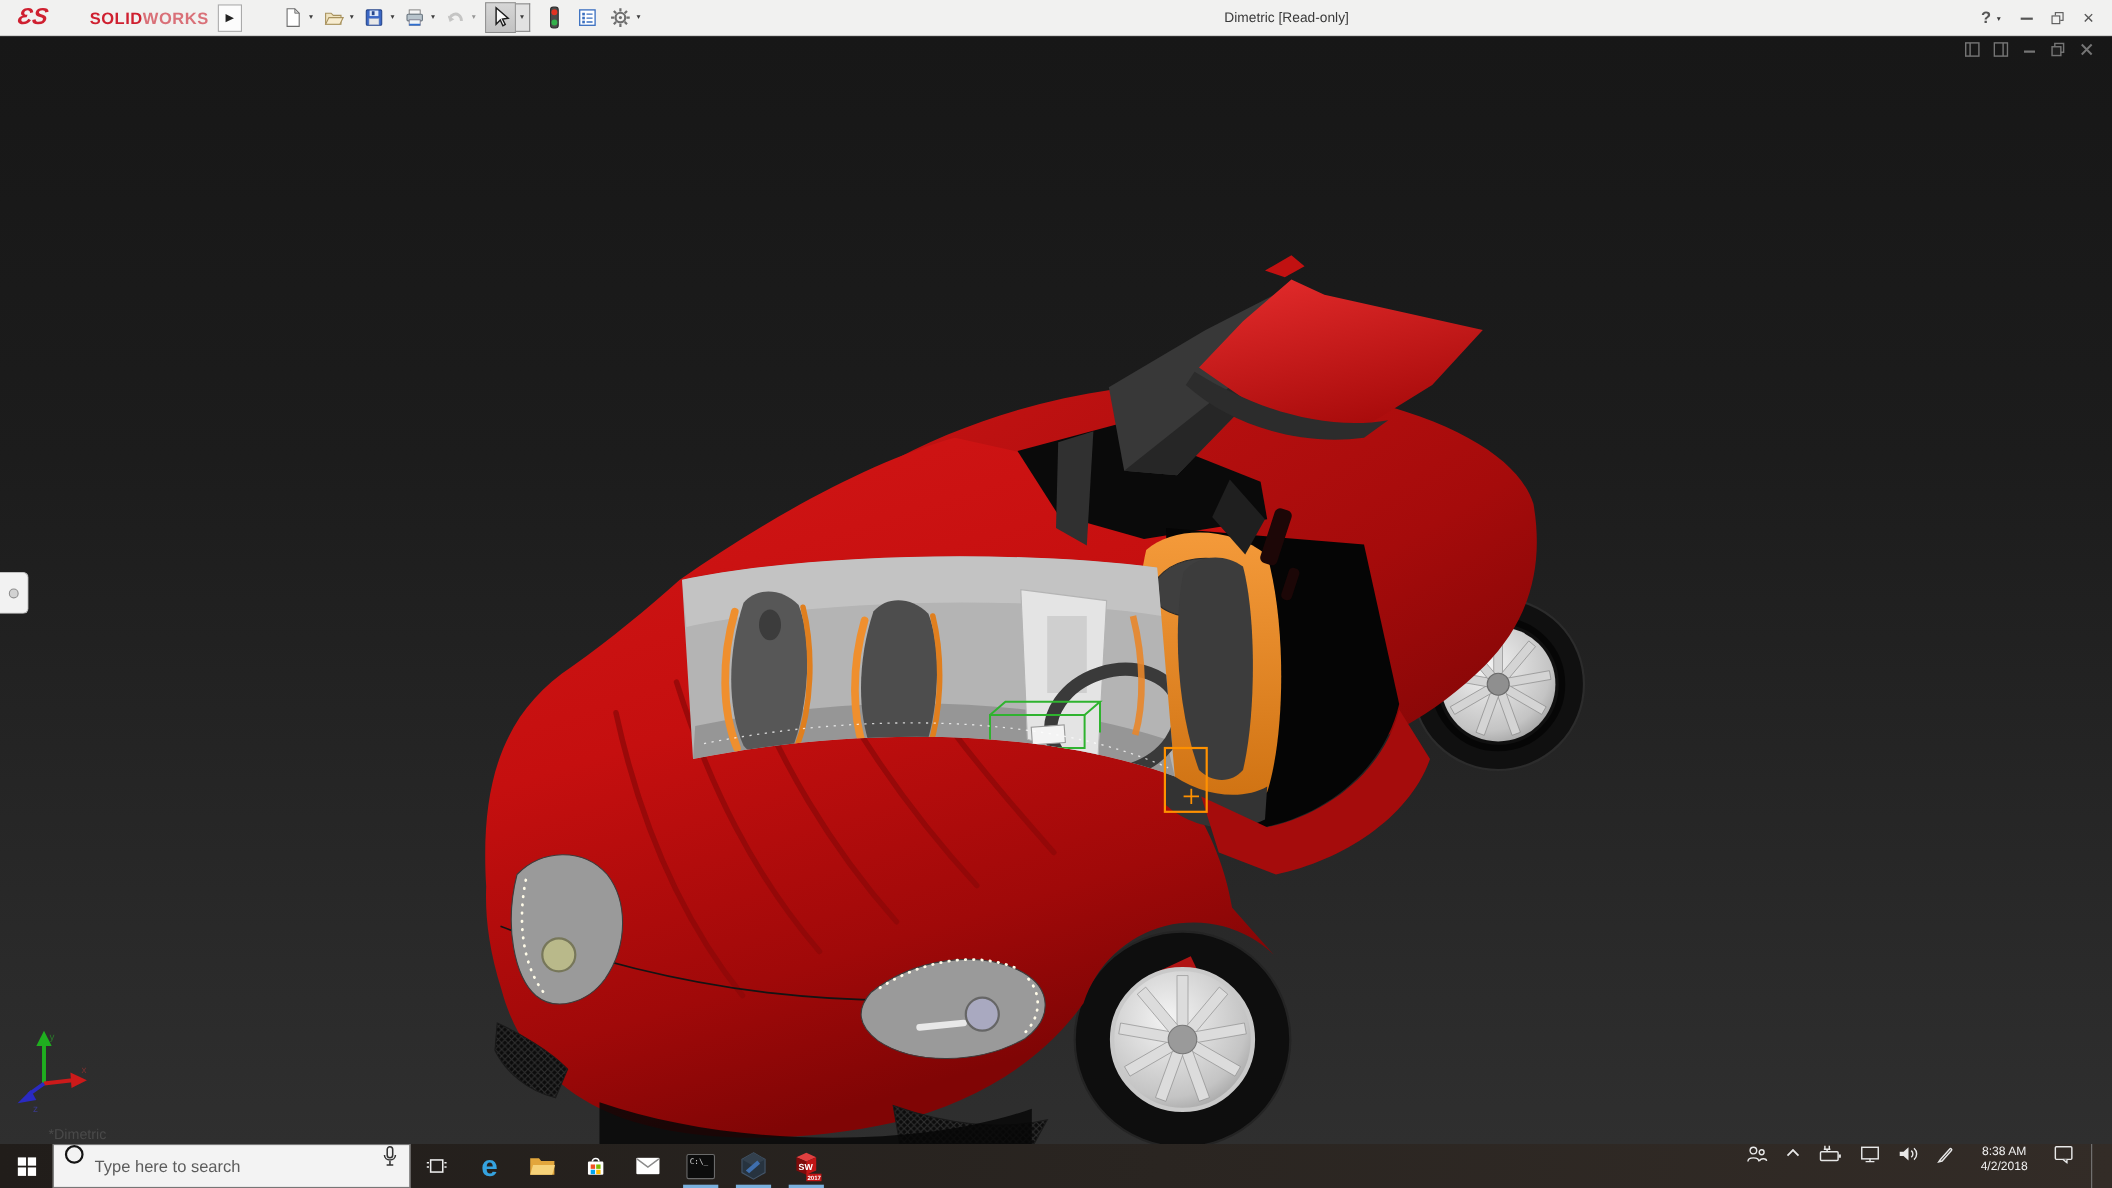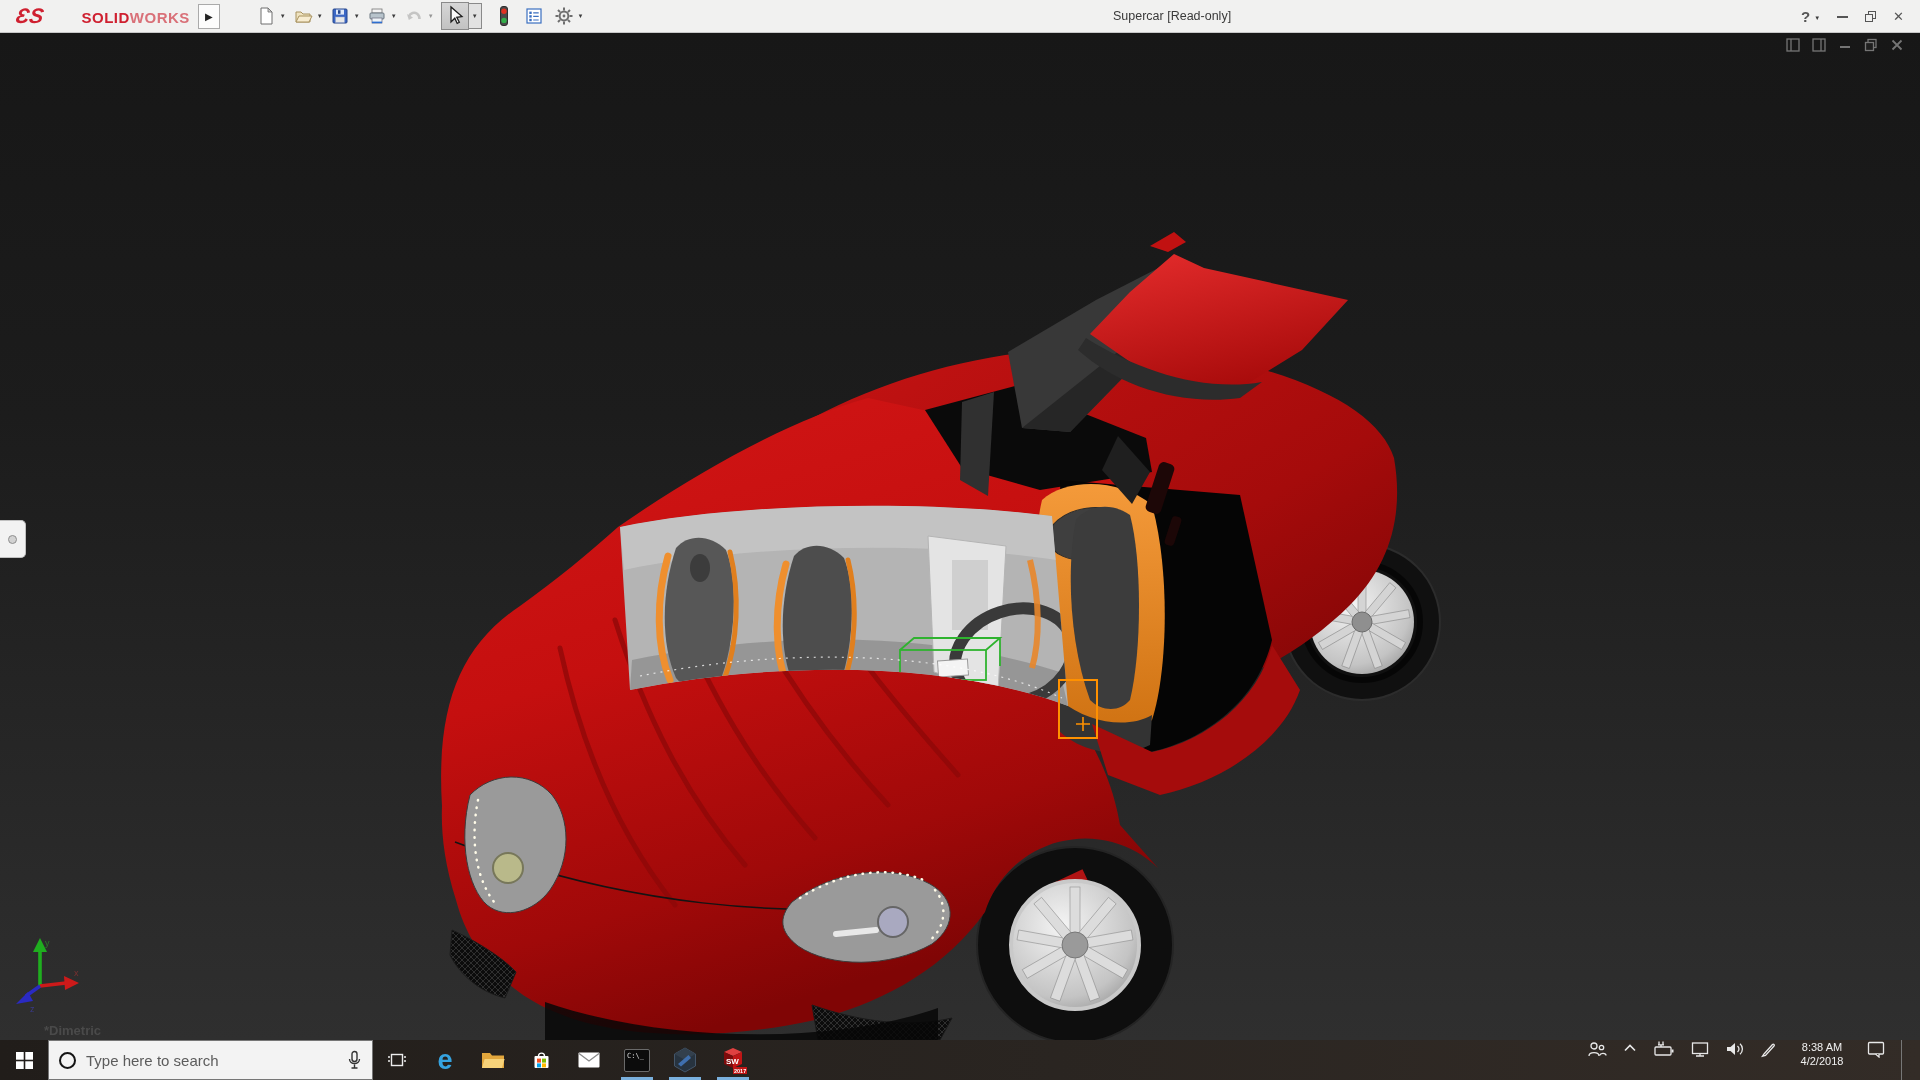--- a/index.html
+++ b/index.html
@@ -46,30 +46,30 @@
   .car-svg { position:absolute; inset:0; }
   .child-controls { position:absolute; top:5px; right:16px; display:flex;
                     align-items:center; gap:12px; }
   .edge-tab { position:absolute; left:0; top:487px; width:26px; height:38px;
               background:#f2f2f2; border:1px solid #c0c0c0; border-left:none;
               border-radius:0 5px 5px 0; display:flex; align-items:center;
               justify-content:center; }
   .edge-tab .dot { width:9px; height:9px; border-radius:50%;
                    border:1px solid #8e8e8e; background:#d2d2d2; }
   .triad { position:absolute; left:6px; bottom:22px; }
-  .orientation { position:absolute; left:44px; bottom:2px; font-size:13px; color:#4a4a4a;font-weight:bold; }
+  .orientation { position:absolute; left:44px; bottom:2px; font-size:13px; color:#4a4a4a; }
 
   
   .taskbar { position:absolute; top:1040px; left:0; width:1920px; height:40px;
              background:linear-gradient(90deg,#211d1a,#2a2521 55%,#332c27);
              display:flex; align-items:stretch; }
   .tb-cell { display:flex; align-items:center; justify-content:center; position:relative; }
   .start { width:48px; }
   .searchbox { width:325px; background:#f3f3f3; border:1px solid #767676;
-               display:flex; align-items:center; padding:0 10px; gap:10px; }
+               display:flex; padding:0 10px; gap:10px; }
   .cortana-ring { width:17px; height:17px; border-radius:50%; border:2.6px solid #141414;
                   flex:none; }
   .search-input { border:none; background:transparent; outline:none; flex:1;
                   font-size:15px; color:#444;
                   font-family:"Liberation Sans","DejaVu Sans",sans-serif; }
   .search-input::placeholder { color:#5c5c5c; opacity:1; }
   .app-icon { width:48px; }
   .app-icon:first-of-type { margin-left:12px; }
   .indicator { position:absolute; bottom:0; left:8px; right:8px; height:3px;
                background:#7ab0dd; }
@@ -178,21 +178,21 @@
           <circle cx="10" cy="10" r="1.4" fill="#6e6e6e"></circle>
           <g stroke="#6e6e6e" stroke-width="2">
             <path d="M10,1.5 v3 M10,15.5 v3 M1.5,10 h3 M15.5,10 h3
                      M4,4 l2.1,2.1 M13.9,13.9 l2.1,2.1 M16,4 l-2.1,2.1 M6.1,13.9 L4,16"></path>
           </g>
         </svg>
       </div>
       <span class="caret">▼</span>
     </div>
 
-    <div class="title-text">Supercar [Read-only]</div>
+    <div class="title-text">Dimetric [Read-only]</div>
 
     <div class="win-controls">
       <div class="wc-help">
         <span>?</span>
         <span class="caret">▼</span>
       </div>
       <div>
           <div class="wc-min"></div>
         </div>
       <div>

